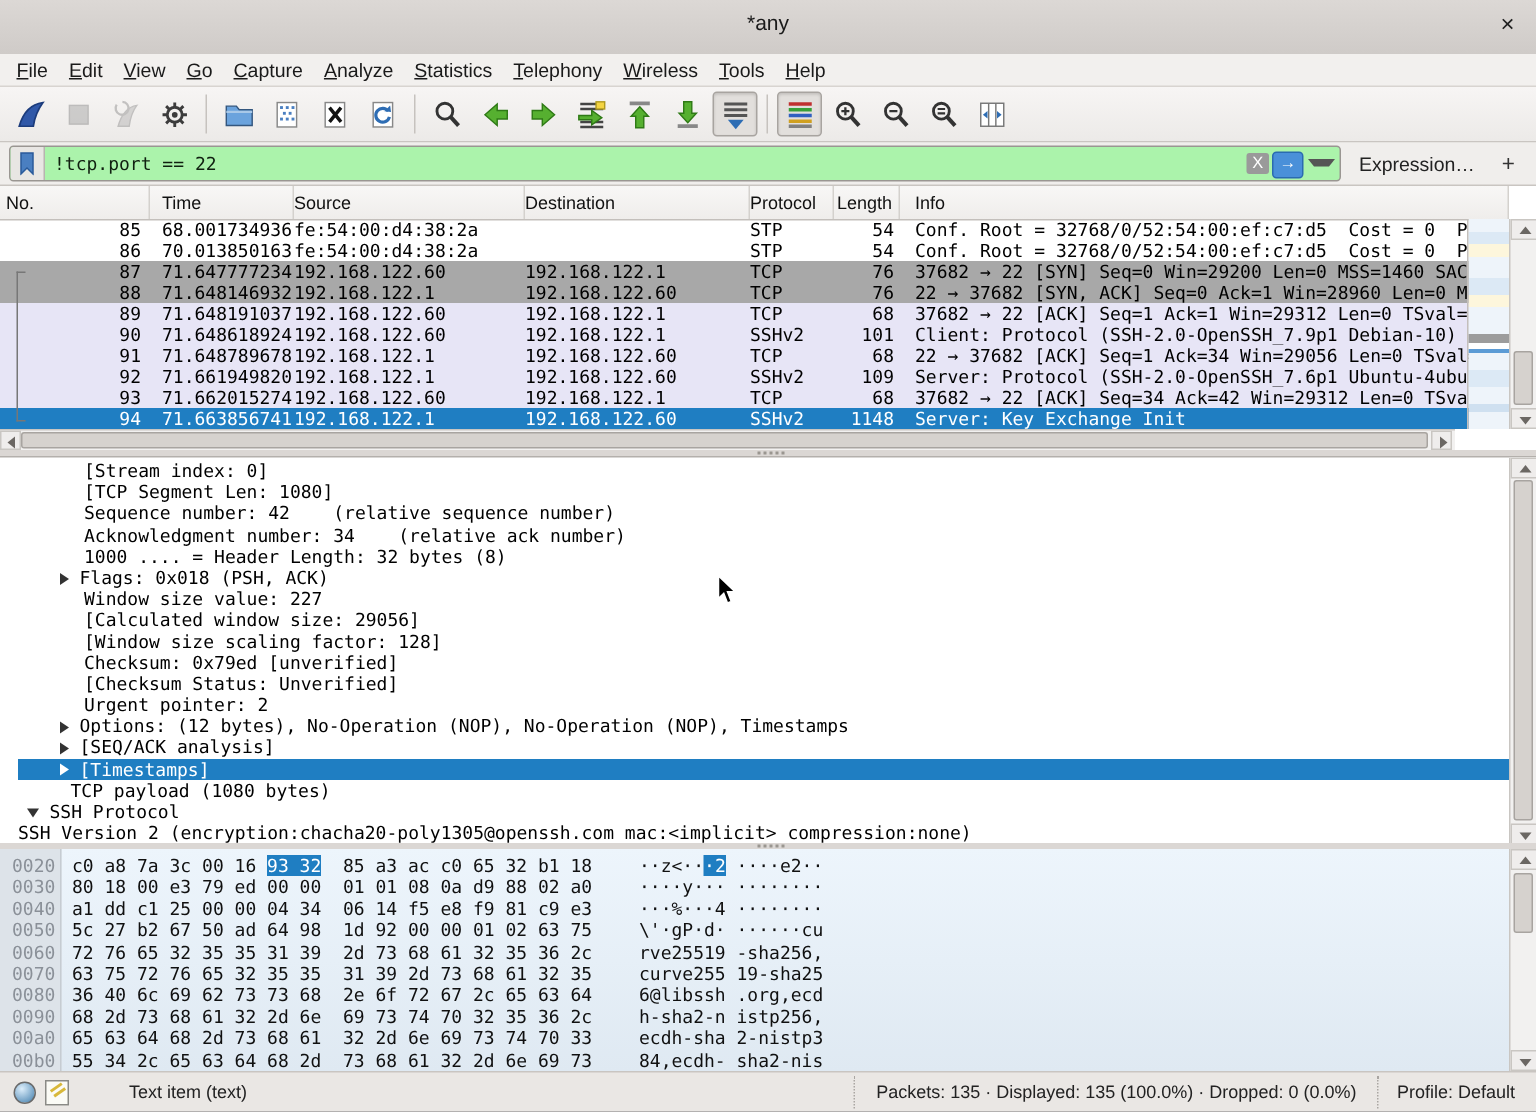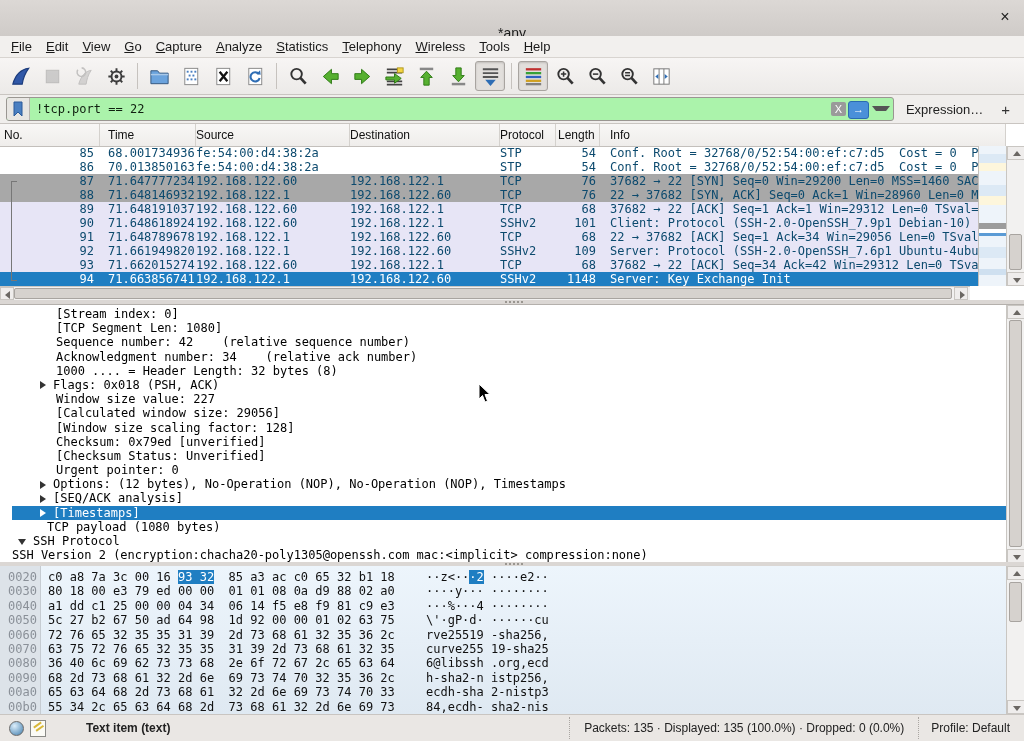--- a/index.html
+++ b/index.html
@@ -1,21 +1,21 @@
 <!DOCTYPE html>
 <html><head>
 <meta charset="utf-8">
 <style>
   html,body{margin:0;padding:0;background:#888;}
   #win{position:relative;width:1024px;height:741px;background:#f0eeec;overflow:hidden;
        font-family:"Liberation Sans",sans-serif;outline:1px solid #8e8a86;}
   
   #titlebar{position:absolute;left:0;top:0;width:1024px;height:36px;
     background:linear-gradient(#dcd8d5,#cfcbc8);border-bottom:1px solid #b4b0ac;}
-  #title{position:absolute;left:0;right:0;top:25px;text-align:center;font-size:14px;color:#1a1a1a;}
+  #title{position:absolute;left:0;right:0;top:7px;text-align:center;font-size:14px;color:#1a1a1a;}
   #closebtn{position:absolute;right:10px;top:8px;width:18px;height:18px;color:#222;
     font-size:16px;line-height:18px;text-align:center;cursor:default;}
   
   #menubar{position:absolute;left:0;top:36px;width:1024px;height:22px;background:#f2f0ee;
     border-bottom:1px solid #d8d4d0;display:flex;align-items:center;padding-left:4px;box-sizing:border-box;}
   .menu-item{font-size:13px;color:#1a1a1a;padding:2px 7px;}
   .menu-item u{text-decoration:underline;}
   
   #toolbar{position:absolute;left:0;top:58px;width:1024px;height:37px;
     background:linear-gradient(#f7f5f4,#eceae8);border-bottom:1px solid #c9c5c1;
@@ -45,21 +45,21 @@
   #addbtn{font-size:15px;color:#333;margin:0 8px;}
   
   #plistpane{position:absolute;left:0;top:124px;width:1024px;height:176px;background:#fff;
     border-bottom:1px solid #b4b0ac;}
   #phead{position:absolute;left:0;top:0;width:1006px;height:22px;background:linear-gradient(#f8f7f6,#efedeb);
     border-bottom:1px solid #c3bfbb;display:flex;font-size:12px;color:#111;align-items:center;}
   #phead .pc{border-right:1px solid #d4d1cd;height:22px;line-height:22px;box-sizing:border-box;
     overflow:hidden;white-space:pre;}
   #prows{position:absolute;left:0;top:22px;width:1006px;height:140px;overflow:hidden;
     font-family:"DejaVu Sans Mono",monospace;font-size:12px;}
-  .prow{display:flex;height:14px;line-height:14px;white-space:pre;color:#0c4a6e;}
+  .prow{display:flex;height:14px;line-height:14px;white-space:pre;color:#000000;}
   .prow.gray{background:#a8a8a8;}
   .prow.lav{background:#e7e5f6;}
   .prow.sel{background:#1f7ec2;color:#fff;}
   .pc{box-sizing:border-box;overflow:hidden;white-space:pre;}
   .c-no{width:100px;text-align:right;padding-right:6px;}
   .c-time{width:96px;padding-left:8px;}
   .c-src{width:154px;}
   .c-dst{width:150px;}
   .c-proto{width:56px;}
   .c-len{width:44px;text-align:right;padding-right:4px;}
@@ -114,21 +114,21 @@
   .h-asc{padding-left:24px;color:#101010;}
   .hl{background:#1f7ec2;color:#fff;}
   
   #statusbar{position:absolute;left:0;top:714px;width:1024px;height:27px;background:#eae7e4;
     border-top:1px solid #c9c5c1;display:flex;align-items:center;font-size:12px;color:#222;box-sizing:border-box;}
   #expertdot{width:15px;height:15px;border-radius:50%;margin:0 6px 0 9px;
     background:radial-gradient(circle at 35% 30%,#dceefb,#6f9fc4 70%,#45708f);border:1px solid #6a6a6a;box-sizing:border-box;}
   #commenticon{width:14px;height:15px;margin-right:40px;position:relative;background:#fbfbf6;border:1px solid #8a8a86;}
   #commenticon:after{content:"";position:absolute;left:2px;top:3px;width:9px;height:2px;background:#d8b83a;
     box-shadow:0 4px #d8b83a;transform:rotate(-35deg);}
-  #statushelp{flex:0 0 auto;font-weight:bold;}
+  #statushelp{flex:0 0 auto;}
   #statusright{margin-left:auto;display:flex;align-items:center;}
   #statuscounts{padding:4px 14px;border-left:1px dotted #aaa6a2;}
   #statusprofile{padding:4px 14px 4px 12px;border-left:1px dotted #aaa6a2;}
   
   #cursor{position:absolute;left:478px;top:383px;width:14px;height:21px;z-index:50;}
 </style>
 </head>
 <body>
 
 <div id="win">
@@ -362,21 +362,21 @@
         <div class="dline"><span style="margin-left: 44px;">[TCP Segment Len: 1080]</span></div>
         <div class="dline"><span style="margin-left: 44px;">Sequence number: 42    (relative sequence number)</span></div>
         <div class="dline"><span style="margin-left: 44px;">Acknowledgment number: 34    (relative ack number)</span></div>
         <div class="dline"><span style="margin-left: 44px;">1000 .... = Header Length: 32 bytes (8)</span></div>
         <div class="dline"><span class="tri tri-r" style="margin-left: 28px;"></span><span>Flags: 0x018 (PSH, ACK)</span></div>
         <div class="dline"><span style="margin-left: 44px;">Window size value: 227</span></div>
         <div class="dline"><span style="margin-left: 44px;">[Calculated window size: 29056]</span></div>
         <div class="dline"><span style="margin-left: 44px;">[Window size scaling factor: 128]</span></div>
         <div class="dline"><span style="margin-left: 44px;">Checksum: 0x79ed [unverified]</span></div>
         <div class="dline"><span style="margin-left: 44px;">[Checksum Status: Unverified]</span></div>
-        <div class="dline"><span style="margin-left: 44px;">Urgent pointer: 0</span></div>
+        <div class="dline"><span style="margin-left: 44px;">Urgent pointer: 2</span></div>
         <div class="dline"><span class="tri tri-r" style="margin-left: 28px;"></span><span>Options: (12 bytes), No-Operation (NOP), No-Operation (NOP), Timestamps</span></div>
         <div class="dline"><span class="tri tri-r" style="margin-left: 28px;"></span><span>[SEQ/ACK analysis]</span></div>
         <div class="dline sel"><span class="tri tri-r" style="margin-left: 28px;"></span><span>[Timestamps]</span></div>
         <div class="dline"><span style="margin-left: 35px;">TCP payload (1080 bytes)</span></div>
         <div class="dline"><span class="tri tri-d" style="margin-left: 6px;"></span><span>SSH Protocol</span></div>
         <div class="dline"><span>SSH Version 2 (encryption:chacha20-poly1305@openssh.com mac:&lt;implicit&gt; compression:none)</span></div>
       </div>
     <div class="vscroll" style="left:1006px;top:0;height:258px;">
       <div class="sarrow sa-up" style="top:0;"></div>
       <div class="sthumb" style="top:15px;height:227px;"></div>

